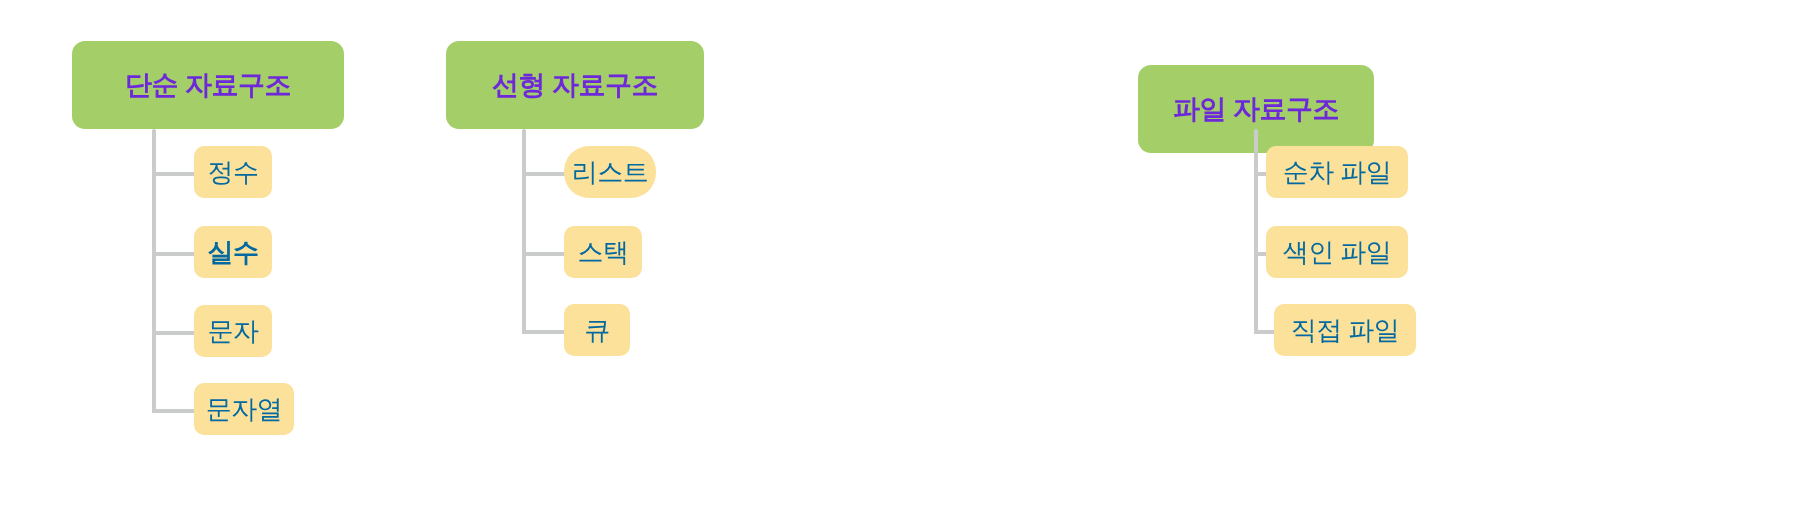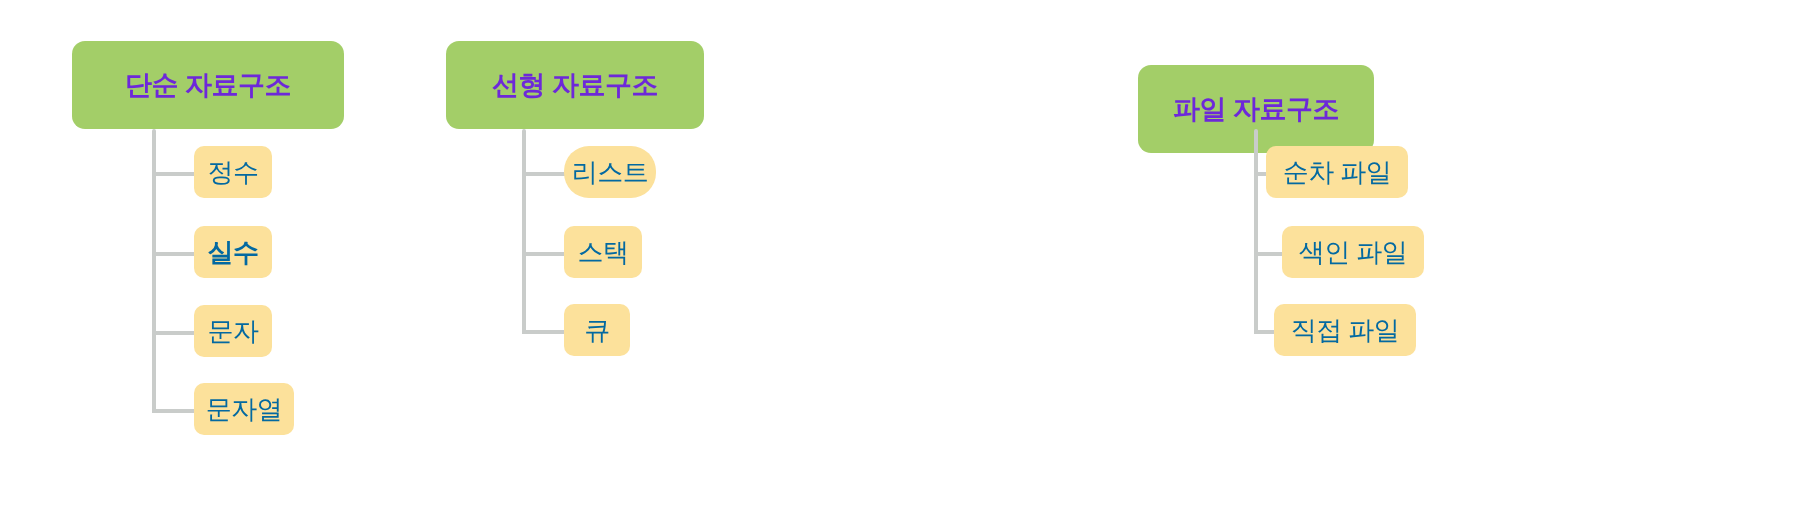--- a/index.html
+++ b/index.html
@@ -119,19 +119,19 @@
 
   <div class="column" style="left:1138px; width:350px;">
     <div class="root-node" style="left:0px; width:236px;margin-top:24px;">파일 자료구조</div>
 
     <div class="trunk" style="left:116px; top:129px; height:203px;"></div>
 
     <div class="branch" style="left:116px; top:172px; width:44px;"></div>
     <div class="leaf-node" style="left:128px; top:146px; width:142px;">순차 파일</div>
 
     <div class="branch" style="left:116px; top:252px; width:44px;"></div>
-    <div class="leaf-node" style="left:128px; top:226px; width:142px;margin-left:16px;">색인 파일</div>
+    <div class="leaf-node" style="left:128px; top:226px; width:142px;">색인 파일</div>
 
     <div class="branch" style="left:116px; top:330px; width:44px;"></div>
     <div class="leaf-node" style="left:136px; top:304px; width:142px;">직접 파일</div>
   </div>
 
 </div>
 
 </body></html>

